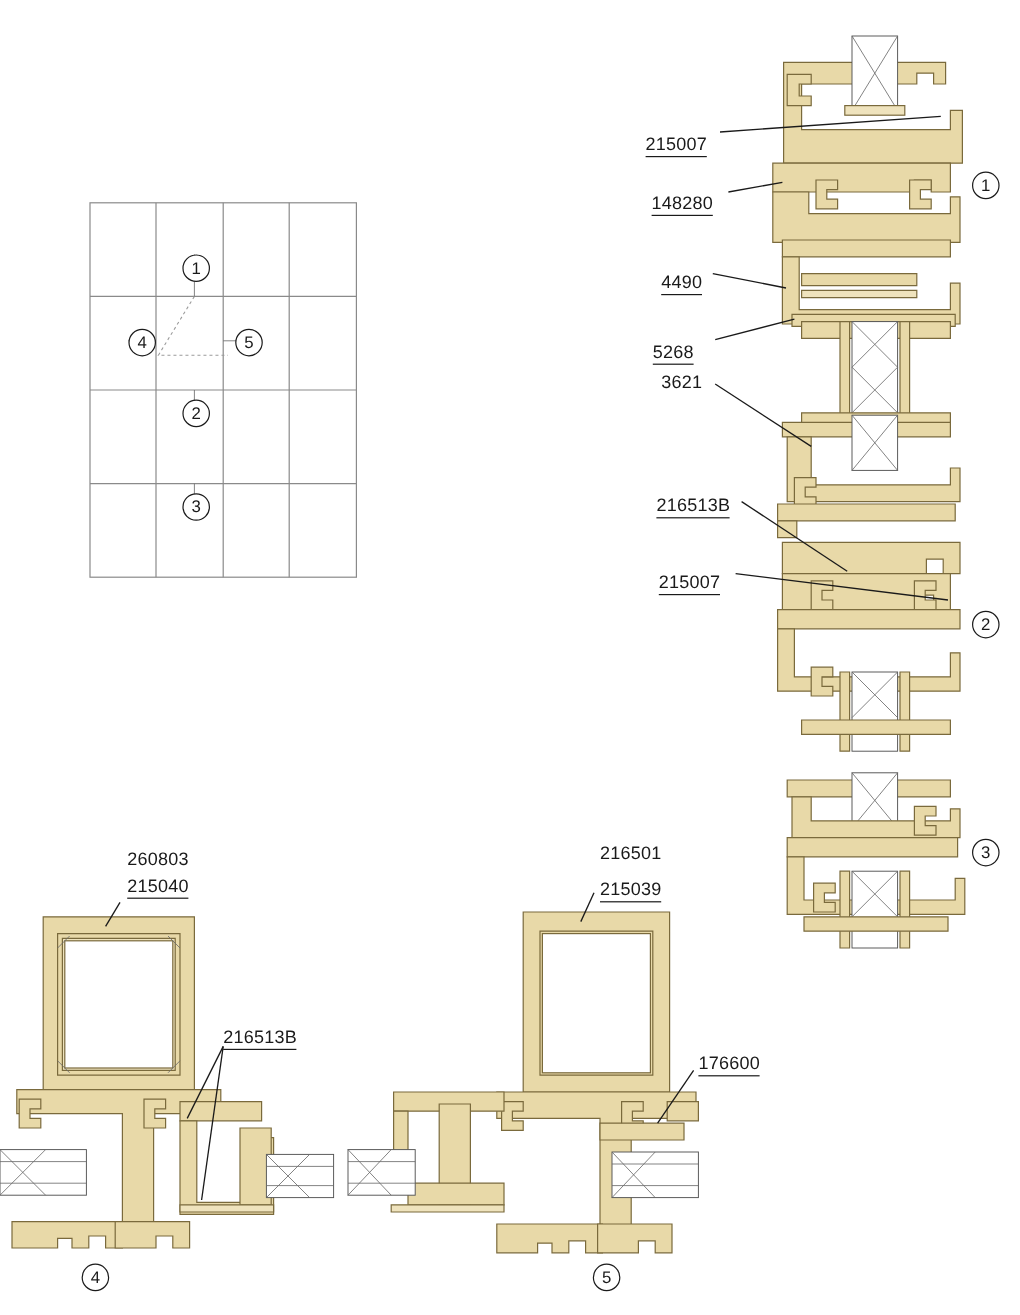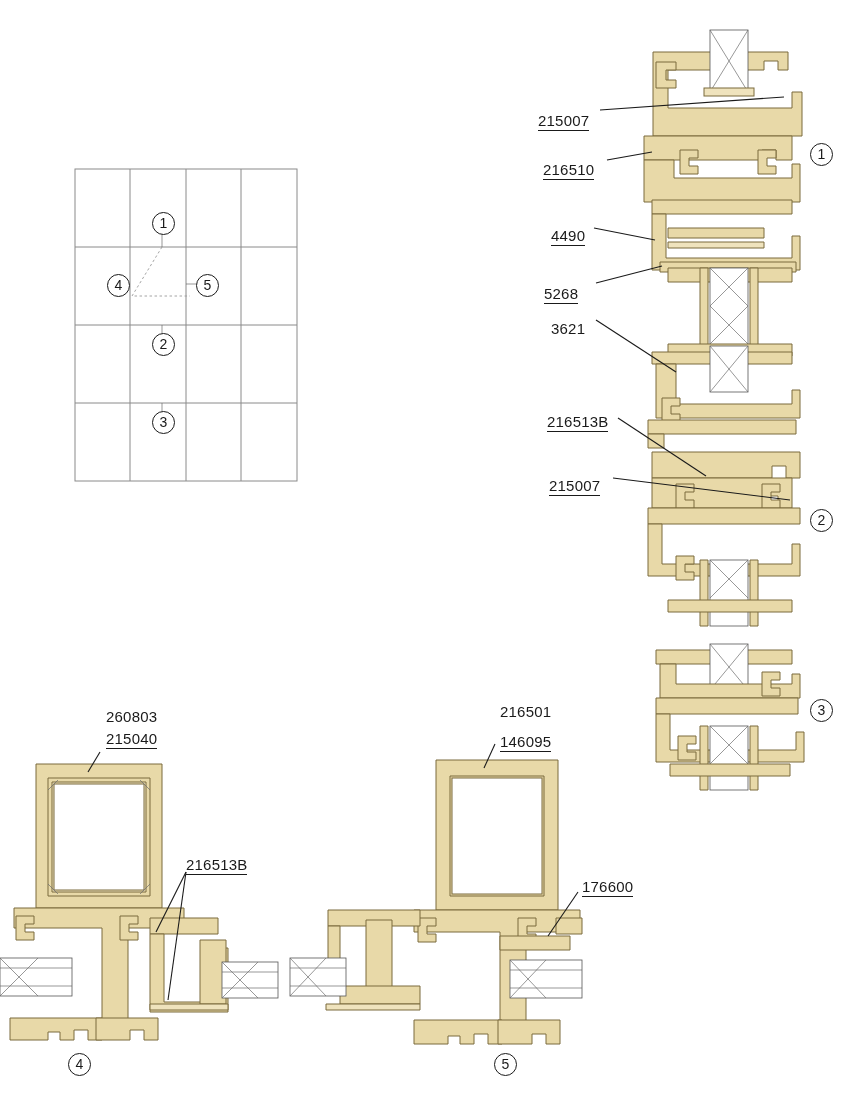--- a/index.html
+++ b/index.html
@@ -225,34 +225,34 @@
       <line x1="510" y1="988" x2="582" y2="988" class="thin"></line>
       <path class="al-fill" d="M500 936 h70 v14 h-70 z"></path>
 
       <line x1="495" y1="744" x2="484" y2="768" class="lead"></line>
       <line x1="578" y1="892" x2="548" y2="936" class="lead"></line>
     </g>
 
   </svg>
 
   <div class="callout-label underline" style="left:538px; top:112px;">215007</div>
-  <div class="callout-label underline" style="left:543px; top:161px;">216510</div>
+  <div class="callout-label underline" style="left:543px; top:161px;">148280</div>
   <div class="callout-label underline" style="left:551px; top:227px;">4490</div>
   <div class="callout-label underline" style="left:544px; top:285px;">5268</div>
 
-  <div class="callout-label" style="left:551px; top:320px;">3621</div>
+  <div class="callout-label" style="left:551px; top:310px;">3621</div>
   <div class="callout-label underline" style="left:547px; top:413px;">216513B</div>
   <div class="callout-label underline" style="left:549px; top:477px;">215007</div>
 
   <div class="callout-label" style="left:106px; top:708px;">260803</div>
   <div class="callout-label underline" style="left:106px; top:730px;">215040</div>
   <div class="callout-label underline" style="left:186px; top:856px;">216513B</div>
 
   <div class="callout-label" style="left:500px; top:703px;">216501</div>
-  <div class="callout-label underline" style="left:500px; top:733px;">146095</div>
+  <div class="callout-label underline" style="left:500px; top:733px;">215039</div>
   <div class="callout-label underline" style="left:582px; top:878px;">176600</div>
 
   <div class="detail-badge" style="left:152px; top:212px;">1</div>
   <div class="detail-badge" style="left:152px; top:333px;">2</div>
   <div class="detail-badge" style="left:152px; top:411px;">3</div>
   <div class="detail-badge" style="left:107px; top:274px;">4</div>
   <div class="detail-badge" style="left:196px; top:274px;">5</div>
 
   <div class="detail-badge" style="left:1318px; top:143px; left:810px; top:143px;">1</div>
   <div class="detail-badge" style="left:810px; top:509px;">2</div>

